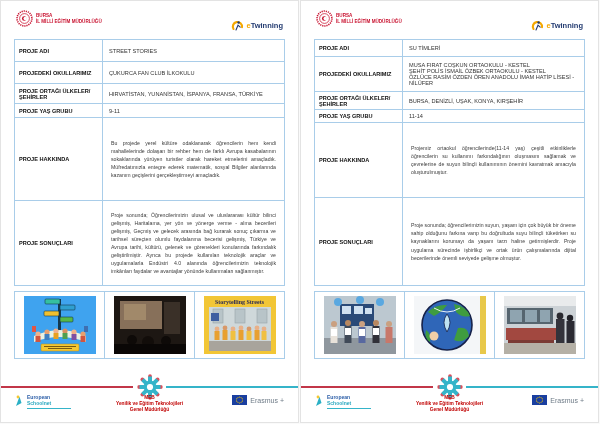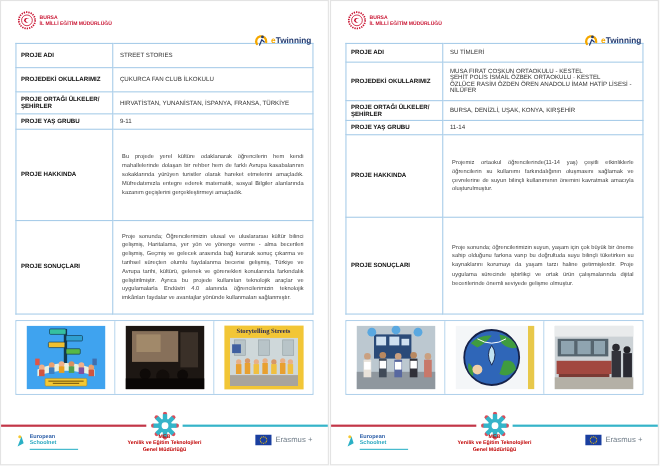--- a/index.html
+++ b/index.html
@@ -9,21 +9,21 @@
   .page.left { left:0; }
   .page.right { left:300px; }
   .page-inner { padding:7px 13px 0 13px; }
 
   
   .hdr { display:flex; justify-content:space-between; align-items:flex-start; height:27px; padding:2px 2px 0 2px; }
   .meb-logo { display:flex; align-items:center; gap:3px; }
   .meb-text { color:#c8102e; font-weight:700; }
   .meb-text .l1 { font-size:4.6px; line-height:1.2; }
   .meb-text .l2 { font-size:4.6px; line-height:1.2; }
-  .etw { display:flex; align-items:center; gap:2px; margin-top:20px; }
+  .etw { display:flex; align-items:center; gap:2px; margin-top:9px; }
   .etw-word { font-size:7.5px; font-weight:700; }
   .etw-word .e { color:#f5a800; }
   .etw-word .rest { color:#223a70; }
 
   
   table.tbl { width:100%; border-collapse:collapse; margin-top:4px; table-layout:fixed; }
   .tbl td { border:1px solid #a9cde9; vertical-align:middle; overflow:hidden; }
   .lbl { width:88px; font-weight:700; font-size:5.6px; color:#101010; padding:2px 4px; }
   .val { font-size:5.6px; color:#333; padding:2px 6px; }
   .par { font-size:5.2px; color:#3d3d3d; text-align:justify; line-height:1.55; padding:4px 8px; vertical-align:middle; }

